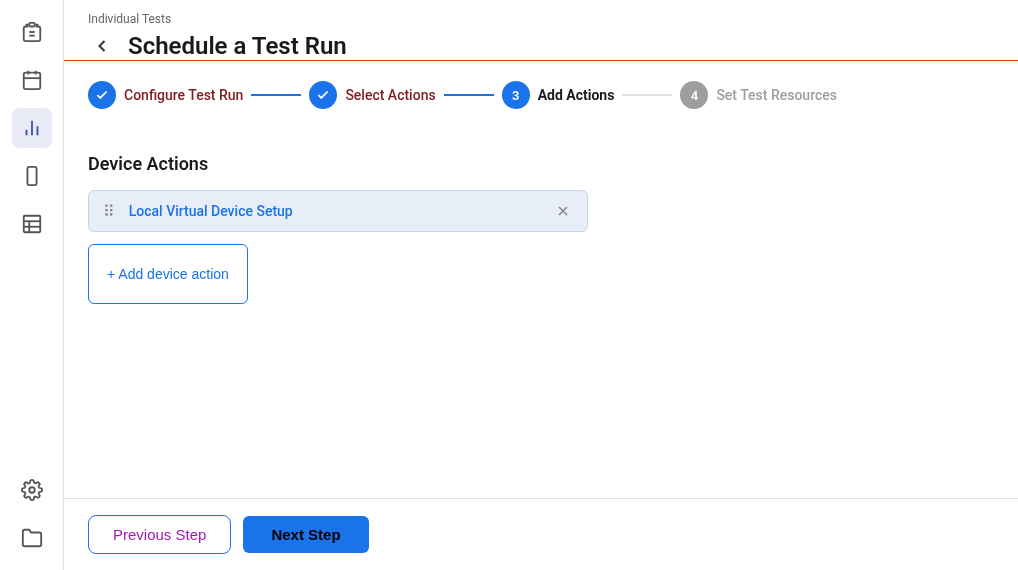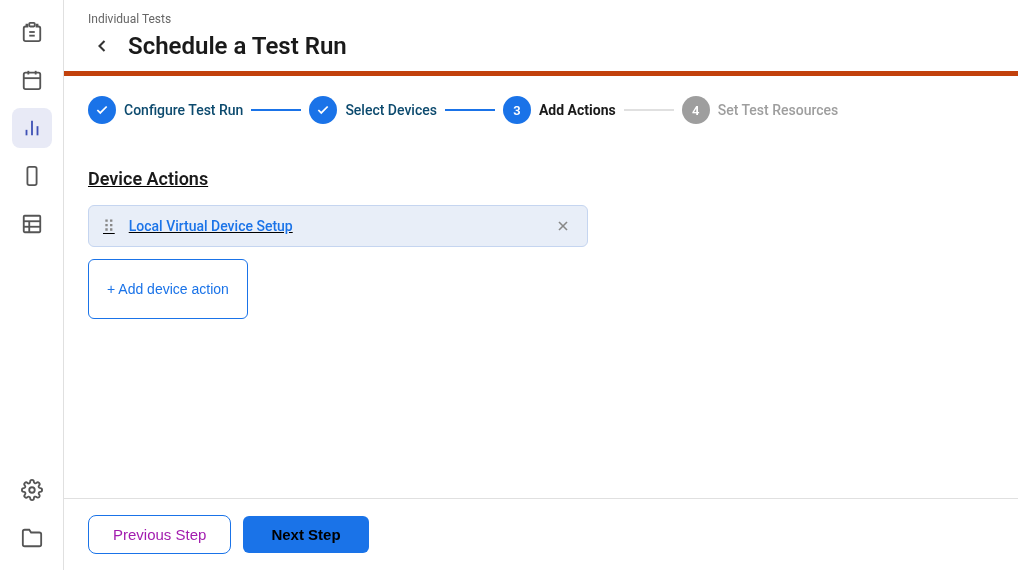--- a/index.html
+++ b/index.html
@@ -48,22 +48,22 @@
     .main {
       flex: 1;
       background: #fff;
       display: flex;
       flex-direction: column;
       overflow: hidden;
     }
 
     
     .header {
-      padding: 12px 24px 11px 24px;
-      border-bottom: 5px solid #c2410c;
+      padding: 12px 24px 0 24px;
+      border-bottom: 1px solid #c2410c;
     }
     .breadcrumb {
       font-size: 12px;
       color: #666;
       margin-bottom: 6px;
     }
     .title-row {
       display: flex;
       align-items: center;
       gap: 12px;
@@ -115,21 +115,21 @@
     .step-circle.active {
       background: #1a73e8;
       color: #fff;
     }
     .step-circle.inactive {
       background: #9e9e9e;
       color: #fff;
     }
     .step-label {
       font-size: 14px;
-      color: #0c4a6e;
+      color: #7f1d1d;
       font-weight: 500;
       white-space: nowrap;
     }
     .step-label.active {
       font-weight: 700;
       color: #1a1a1a;
     }
     .step-label.inactive {
       color: #9e9e9e;
     }
@@ -198,21 +198,21 @@
       border: 1.5px solid #1a73e8;
       color: #1a73e8;
       border-radius: 6px;
       padding: 21px 18px;
       font-size: 14px;
       font-weight: 500;
       cursor: pointer;
       max-width: 300px;
     }
 
-    .section-gap { margin-bottom: 28px; text-decoration: underline; }
+    .section-gap { margin-bottom: 28px; }
 
     
     .divider {
       height: 1px;
       background: #e0e0e0;
       margin: 0 -24px;
     }
 
     
     .footer {
@@ -331,21 +331,21 @@
       <span class="step-label">Configure Test Run</span>
     </div>
     <div class="step-connector"></div>
 
     <div class="step">
       <div class="step-circle completed">
         <svg width="14" height="14" viewBox="0 0 24 24" fill="none" stroke="white" stroke-width="3">
             <polyline points="20 6 9 17 4 12"></polyline>
           </svg>
       </div>
-      <span class="step-label">Select Devices</span>
+      <span class="step-label">Select Actions</span>
     </div>
     <div class="step-connector"></div>
 
     <div class="step">
       <div class="step-circle active">
         <span>3</span>
       </div>
       <span class="step-label active">Add Actions</span>
     </div>
     <div class="step-connector inactive"></div>

